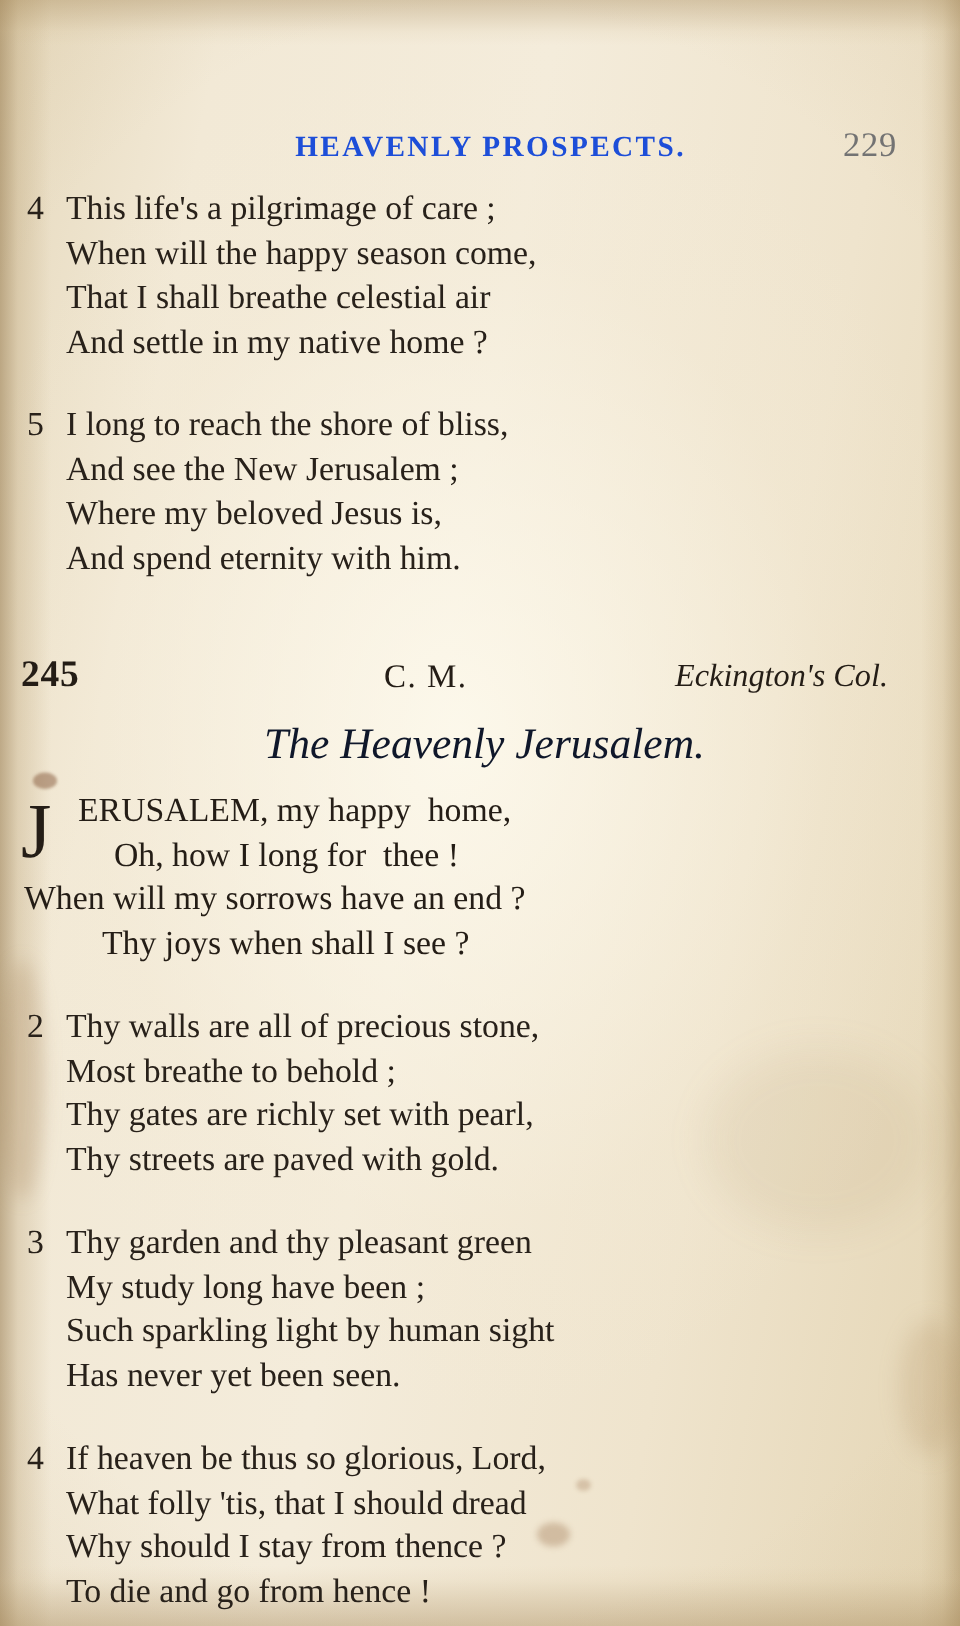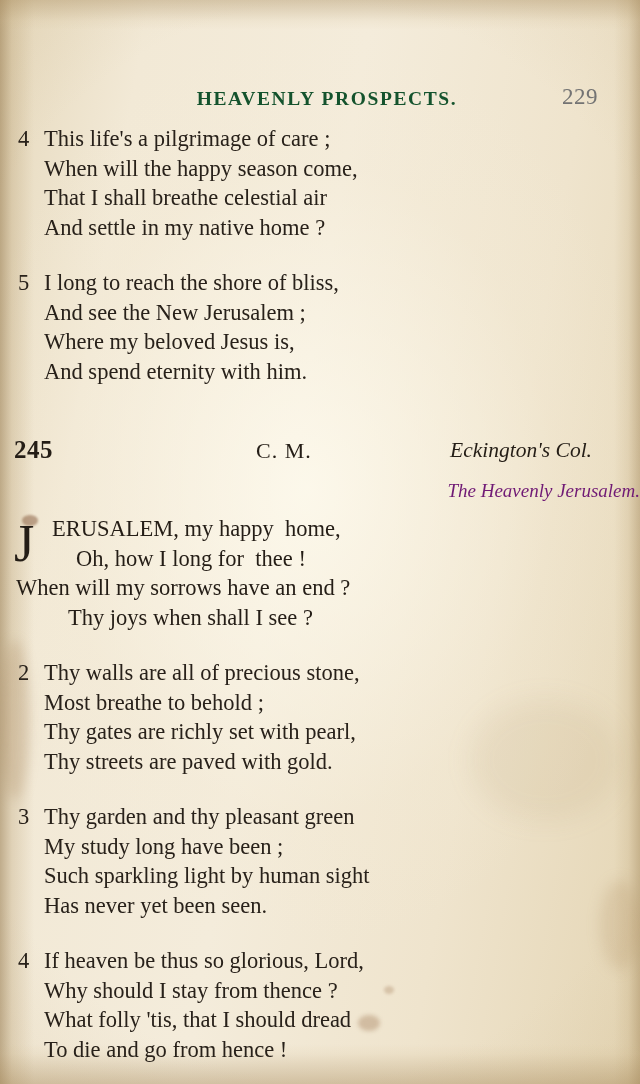--- a/index.html
+++ b/index.html
@@ -65,21 +65,21 @@
     left: 0; right: 0; top: 88px;
     height: 26px;
   }
   .running-title {
     position: absolute;
     left: 0; right: 0;
     text-align: center;
     font-size: 19.5px;
     letter-spacing: 1.6px;
     font-weight: 700;
-    color: #14532d;
+    color: #1d4ed8;
     padding-left: 14px;
   }
   .page-number {
     position: absolute;
     right: 42px;
     top: -4px;
     font-size: 23px;
     color: #737373;
     letter-spacing: 0.5px;
   }
@@ -137,25 +137,25 @@
   }
   .hymn-tune {
     position: absolute;
     right: 48px;
     top: 2px;
     font-size: 21.5px;
     font-style: italic;
     color: #241d16;
   }
   .hymn-subtitle {
-    text-align: right;
+    text-align: center;
     font-style: italic;
-    font-size: 19px;
+    font-size: 29px;
     padding: 10px 0 2px 6px;
-    color: #701a75;
+    color: #0f172a;
   }
 
   
   .opening {
     position: relative;
     margin-top: 10px;
     min-height: 60px;
   }
   .dropcap {
     position: absolute;
@@ -263,19 +263,19 @@
       <div class="line ind0"><span class="num">3</span><span>Thy garden and thy pleasant green</span></div>
       <div class="line ind1">My study long have been ;</div>
       <div class="line ind0"><span class="num"></span><span>Such sparkling light by human sight</span></div>
       <div class="line ind1">Has never yet been seen.</div>
     </div>
 
     <div class="gap-md"></div>
 
     <div class="verse">
       <div class="line ind0"><span class="num">4</span><span>If heaven be thus so glorious, Lord,</span></div>
+      <div class="line ind0"><span class="num"></span><span>What folly 'tis, that I should dread</span></div>
       <div class="line ind1">Why should I stay from thence ?</div>
-      <div class="line ind0"><span class="num"></span><span>What folly 'tis, that I should dread</span></div>
       <div class="line ind1">To die and go from hence !</div>
     </div>
 
   </div>
 </div>
 
 </body></html>

